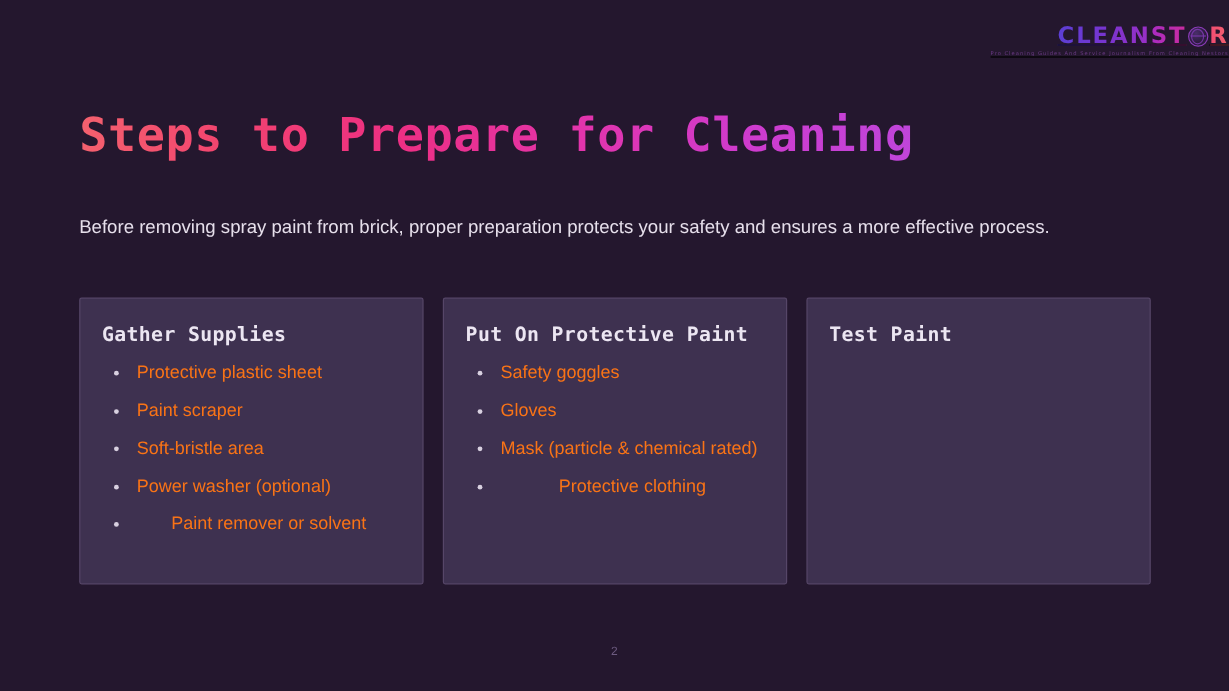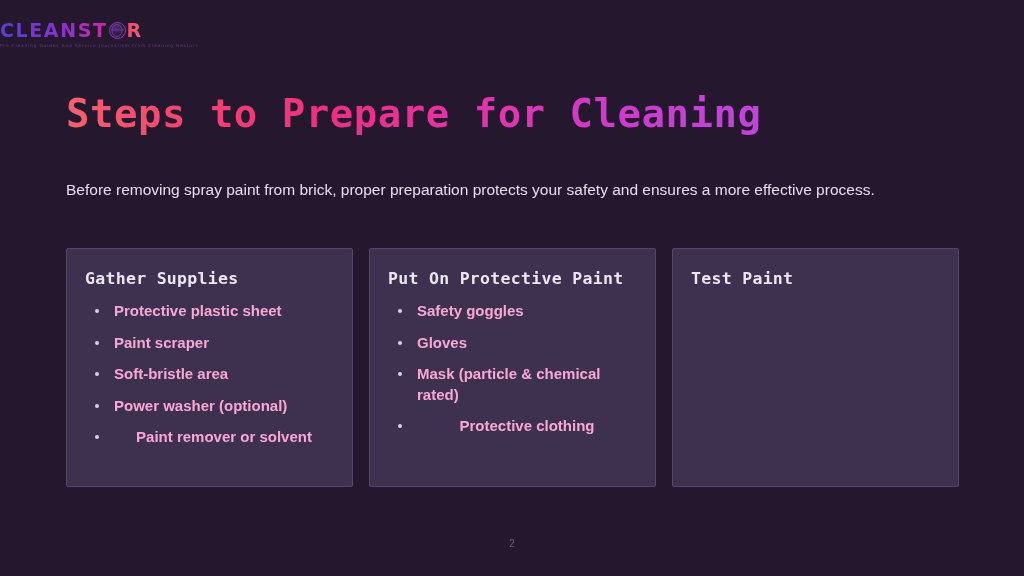--- a/index.html
+++ b/index.html
@@ -14,23 +14,24 @@
     font-family:"Liberation Sans", sans-serif;
     position:relative;
   }
 
   
   .brand-bar {
     width:100%;
     height:58px;
     display:flex;
     flex-direction:column;
-    align-items:flex-start;
+    align-items:flex-end;
     justify-content:center;
     padding-top:10px;
+    text-decoration:underline;
   }
   .brand-logo {
     font-family:"DejaVu Sans", sans-serif;
     font-size:19px;
     font-weight:700;
     letter-spacing:1.6px;
     line-height:1;
     display:flex;
     align-items:center;
     white-space:pre;
@@ -147,23 +148,22 @@
     white-space:nowrap;
   }
   .card-list {
     list-style:none;
   }
   .card-list li {
     position:relative;
     padding-left:29px;
     font-size:15px;
     line-height:1.37;
-    color:#f9a8d4;
+    color:#f97316;
     margin-bottom:11px;
-    font-weight:bold;
   }
   .card-list li:last-child { margin-bottom:0;text-align:center; }
   .card-list li .bullet {
     position:absolute;
     left:10px; top:8px;
     width:4px; height:4px;
     border-radius:50%;
     background:#d8d0e0;
   }
   .card-body {

